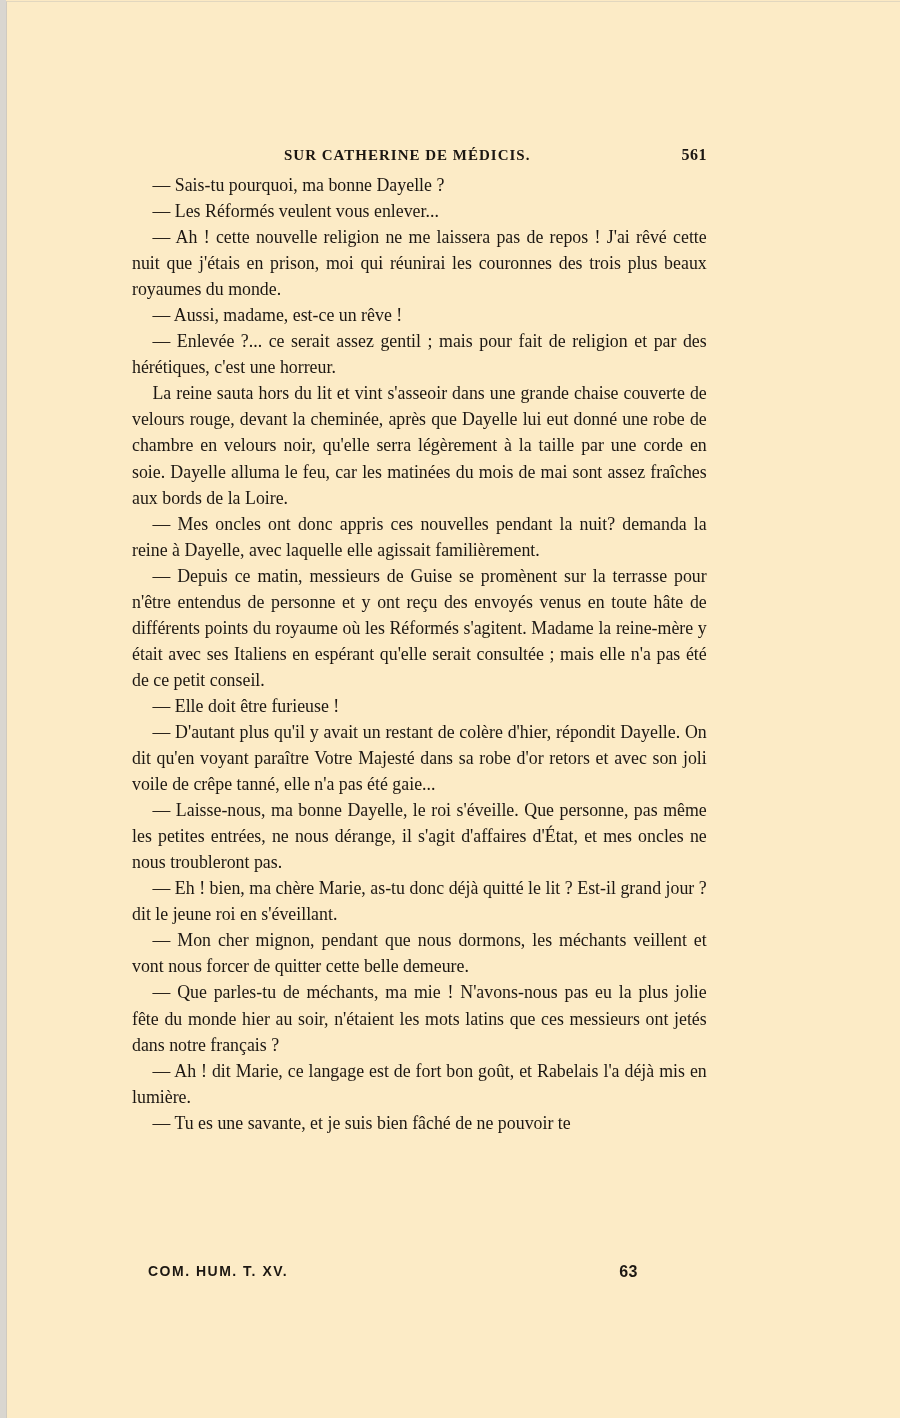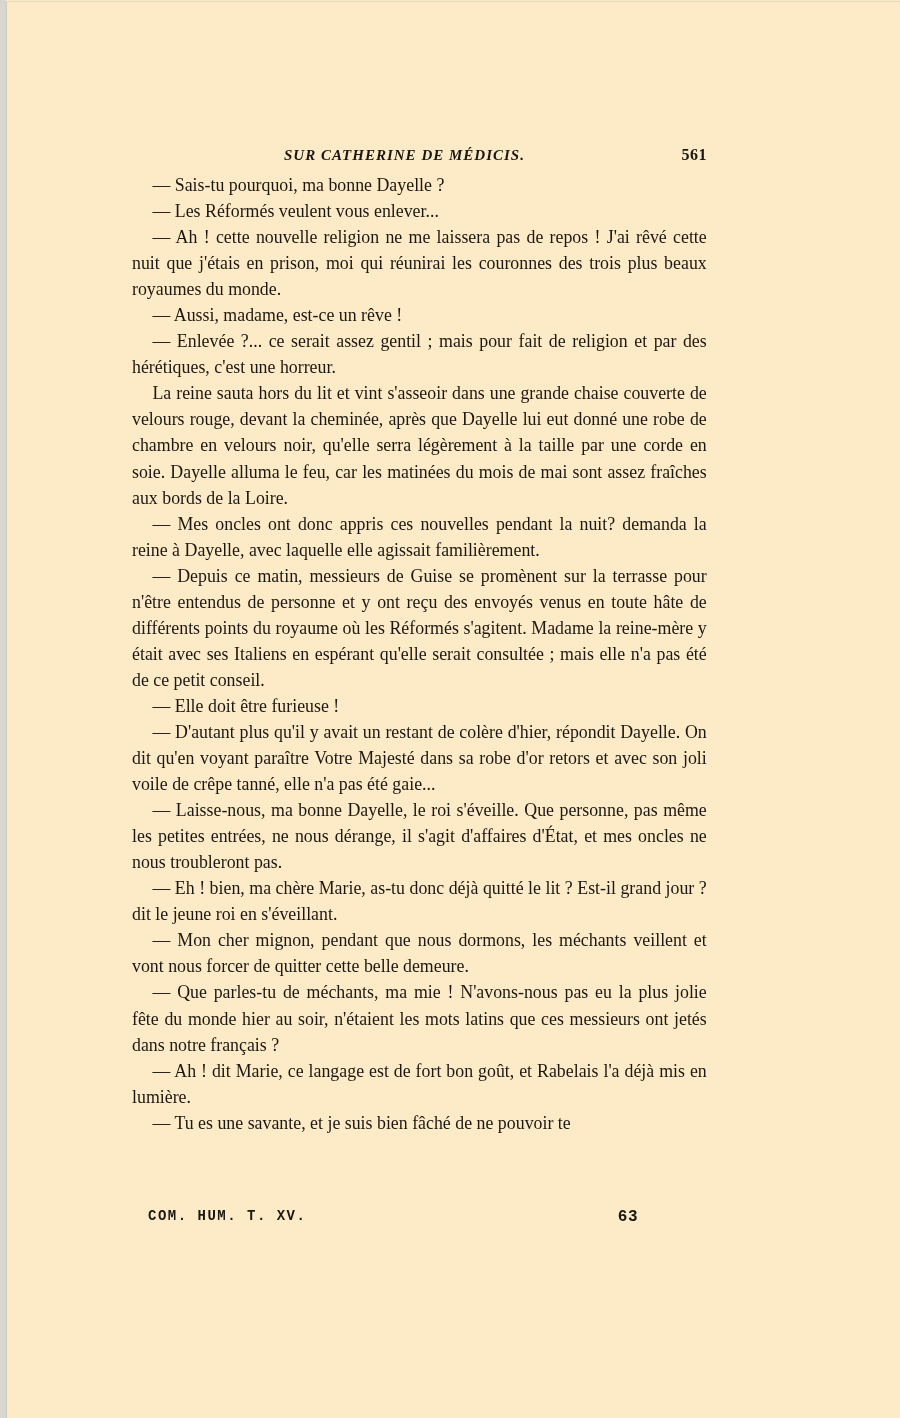--- a/index.html
+++ b/index.html
@@ -41,21 +41,20 @@
       height: 24px;
       font-family: "Liberation Serif", serif;
       font-weight: bold;
       font-size: 15px;
       letter-spacing: 1px;
     }
     .running-title {
       position: absolute;
       left: 152px;
       top: 2px;
-      font-style: italic;
     }
     .page-number {
       position: absolute;
       right: 0;
       top: 1px;
       font-size: 16px;
       letter-spacing: 0.5px;
     }
     .body-text {
       position: absolute;
@@ -69,25 +68,25 @@
       transform: scaleX(0.93);
       transform-origin: left top;
       width: 618px;
     }
     .para {
       margin: 0;
       text-indent: 22px;
     }
     .footer {
       position: absolute;
-      top: 1208px;
+      top: 1263px;
       left: 148px;
       width: 490px;
       height: 22px;
-      font-family: Liberation Mono, monospace;
+      font-family: Liberation Sans, sans-serif;
       font-weight: bold;
       font-size: 14px;
       letter-spacing: 1.5px;
     }
     .signature-left {
       position: absolute;
       left: 0;
       top: 0;
     }
     .signature-right {

